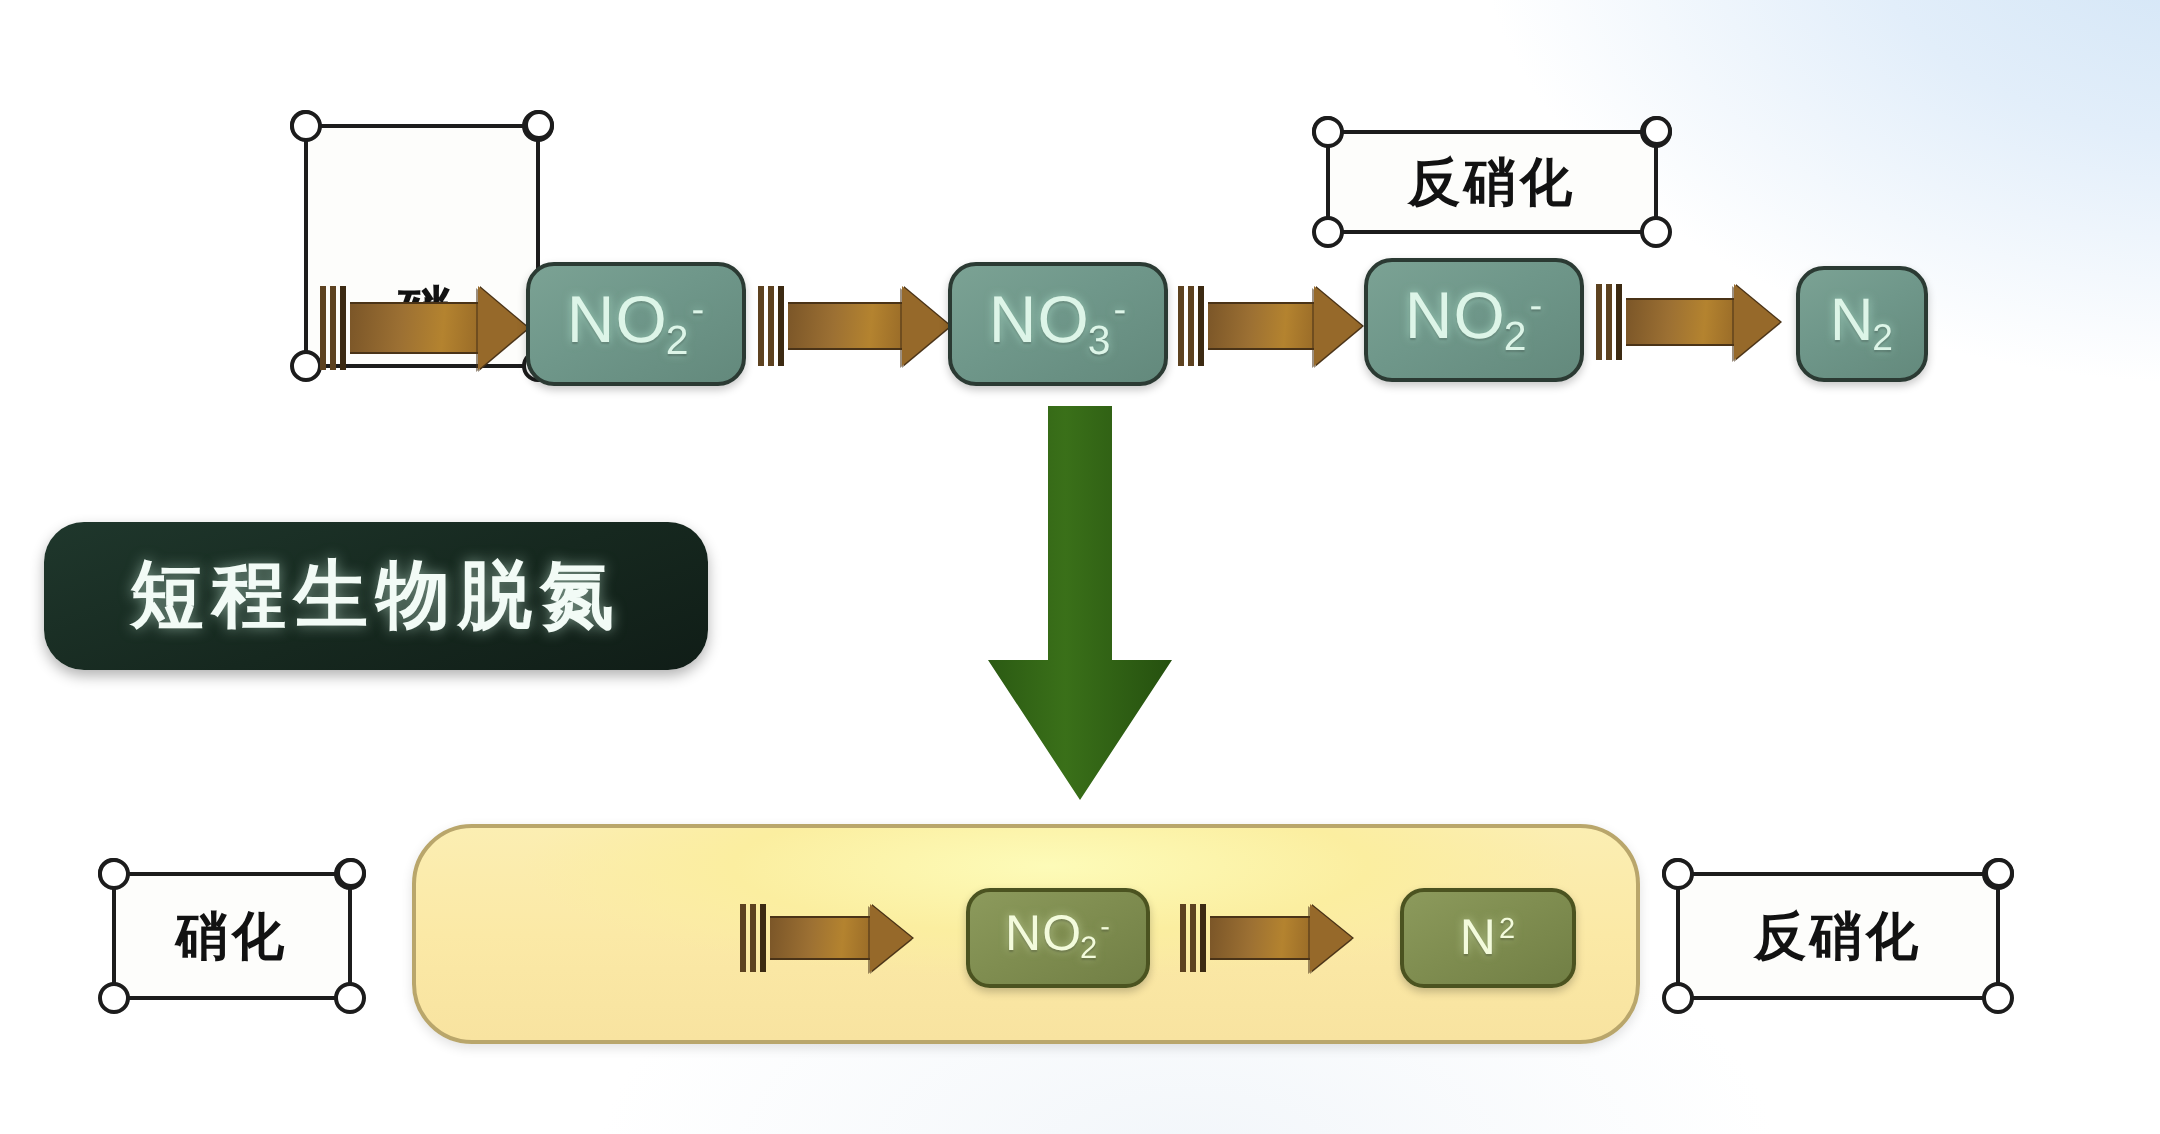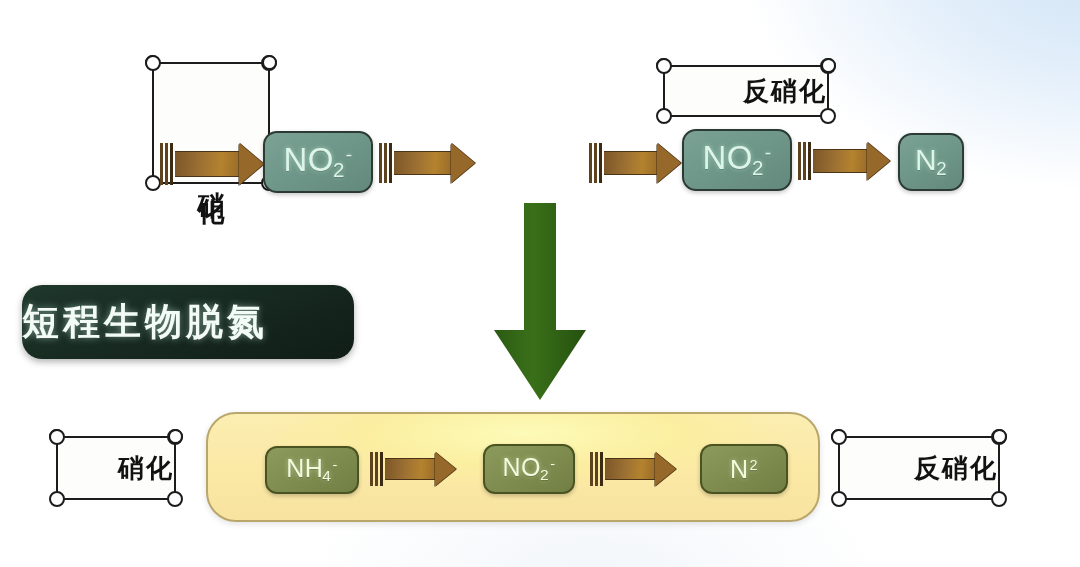--- a/index.html
+++ b/index.html
@@ -95,21 +95,21 @@
   }
 
   
   .bracket-label {
     position: absolute;
     box-sizing: border-box;
     background: #fdfdfb;
     border: 2px solid #1c1c1c;
     display: flex;
     align-items: center;
-    justify-content: flex-end;
+    justify-content: center;
     color: #121212;
     font-weight: bold;
     font-family: "DejaVu Sans", "Liberation Sans", sans-serif;
     letter-spacing: 2px;
     user-select: none;
   }
   
   .bracket-label::before,
   .bracket-label::after {
     content: "";
@@ -146,27 +146,27 @@
 
   
   .headline-pill {
     position: absolute;
     box-sizing: border-box;
     border-radius: 20px;
     background: linear-gradient(160deg, #1f372c 0%, #16281f 55%, #101d17 100%);
     color: #f2fbf6;
     display: flex;
     align-items: center;
+    justify-content: center;
     font-family: "DejaVu Sans", "Liberation Sans", sans-serif;
     font-weight: bold;
     letter-spacing: 4px;
     text-shadow: 0 0 7px rgba(220,255,238,0.5);
     box-shadow: 0 3px 7px rgba(0,0,0,0.3);
     user-select: none;
-    margin-top: 24px;
   }
 
   
   .down-arrow {
     position: absolute;
   }
 
   
   .yellow-panel {
     position: absolute;
@@ -217,20 +217,23 @@
   <div class="arrow-h" style="left:379px; top:143px; width:96px; height:40px;">
     <span class="tail-bars">
         <i></i>
         <i></i>
         <i></i>
       </span>
     <span class="shaft"></span>
     <span class="head" style="border-top-width:20px; border-bottom-width:20px; border-left-width:24px;"></span>
   </div>
 
+  <div class="node" style="left:474px; top:131px; width:110px; height:62px; font-size:33px;">
+    <span class="formula"><span>NO</span><sub>3</sub><sup>-</sup></span>
+  </div>
 
   <div class="arrow-h" style="left:589px; top:143px; width:92px; height:40px;">
     <span class="tail-bars">
         <i></i>
         <i></i>
         <i></i>
       </span>
     <span class="shaft"></span>
     <span class="head" style="border-top-width:20px; border-bottom-width:20px; border-left-width:24px;"></span>
   </div>
@@ -279,23 +282,20 @@
   <div class="bracket-label" style="left:56px; top:436px; width:120px; height:64px; font-size:26px;">
     <span class="notch tl"></span>
     <span class="notch tr"></span>
     <span class="notch bl"></span>
     <span class="notch br"></span>
     <span>硝化</span>
   </div>
 
   <div class="yellow-panel" style="left:206px; top:412px; width:614px; height:110px;"></div>
 
-  <div class="node olive" style="left:265px; top:446px; width:94px; height:48px; font-size:25px;">
-    <span class="formula"><span>NH</span><sub>4</sub><sup>-</sup></span>
-  </div>
 
   <div class="arrow-h" style="left:370px; top:452px; width:86px; height:34px;">
     <span class="tail-bars">
         <i></i>
         <i></i>
         <i></i>
       </span>
     <span class="shaft"></span>
     <span class="head" style="border-top-width:17px; border-bottom-width:17px; border-left-width:21px;"></span>
   </div>

